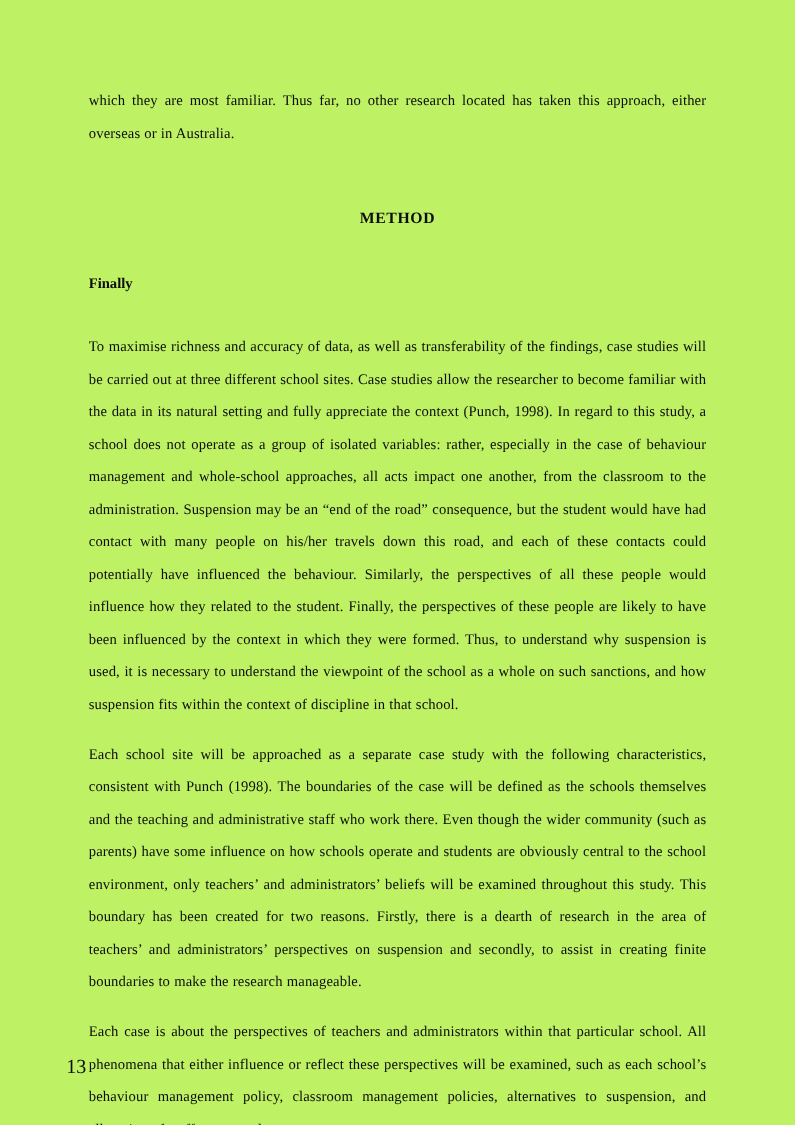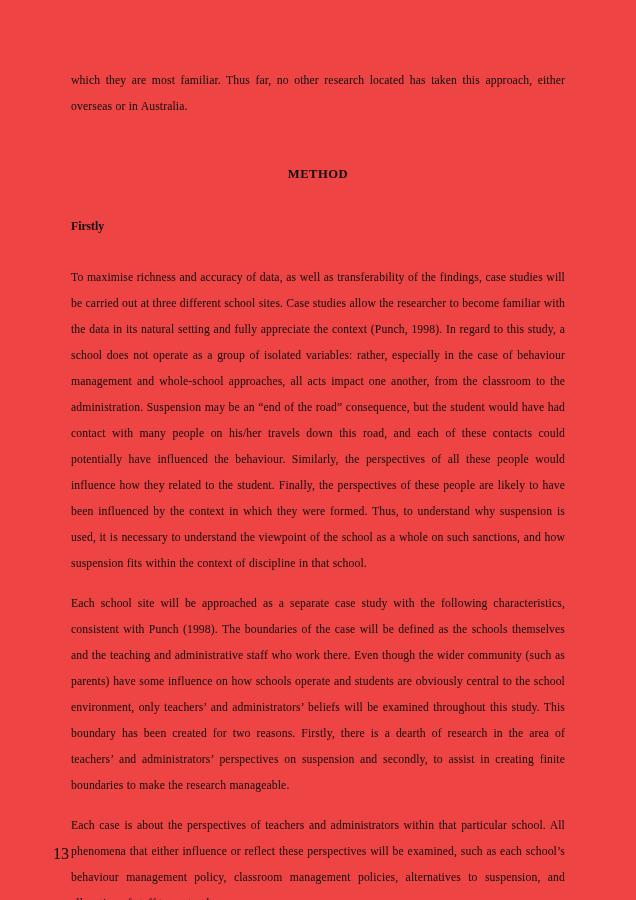--- a/index.html
+++ b/index.html
@@ -8,21 +8,21 @@
     background: #ffffff;
   }
   body {
     font-family: "Liberation Serif", "DejaVu Serif", serif;
     color: #0d0d0d;
   }
   #page {
     position: relative;
     width: 636px;
     height: 900px;
-    background: #ef4444;
+    background: #bef264;
     overflow: hidden;
     box-sizing: border-box;
   }
   #text-column {
     position: absolute;
     left: 71px;
     top: 68px;
     width: 494px;
   }
   p.body-par {
@@ -76,21 +76,21 @@
   <div id="text-column">
 
     <p class="body-par">which they are most familiar. Thus far, no other research located has taken this approach, either overseas or in Australia.</p>
 
     <div class="spacer-sm"></div>
 
     <h1 class="section-heading">METHOD</h1>
 
     <div class="spacer-sm"></div>
 
-    <h2 class="sub-heading">Firstly</h2>
+    <h2 class="sub-heading">Finally</h2>
 
     <div class="spacer-lg"></div>
 
     <p class="body-par">To maximise richness and accuracy of data, as well as transferability of the findings, case studies will be carried out at three different school sites. Case studies allow the researcher to become familiar with the data in its natural setting and fully appreciate the context (Punch, 1998). In regard to this study, a school does not operate as a group of isolated variables: rather, especially in the case of behaviour management and whole-school approaches, all acts impact one another, from the classroom to the administration. Suspension may be an “end of the road” consequence, but the student would have had contact with many people on his/her travels down this road, and each of these contacts could potentially have influenced the behaviour. Similarly, the perspectives of all these people would influence how they related to the student. Finally, the perspectives of these people are likely to have been influenced by the context in which they were formed. Thus, to understand why suspension is used, it is necessary to understand the viewpoint of the school as a whole on such sanctions, and how suspension fits within the context of discipline in that school.</p>
 
     <p class="body-par">Each school site will be approached as a separate case study with the following characteristics, consistent with Punch (1998). The boundaries of the case will be defined as the schools themselves and the teaching and administrative staff who work there. Even though the wider community (such as parents) have some influence on how schools operate and students are obviously central to the school environment, only teachers’ and administrators’ beliefs will be examined throughout this study. This boundary has been created for two reasons. Firstly, there is a dearth of research in the area of teachers’ and administrators’ perspectives on suspension and secondly, to assist in creating finite boundaries to make the research manageable.</p>
 
     <p class="body-par no-gap">Each case is about the perspectives of teachers and administrators within that particular school. All phenomena that either influence or reflect these perspectives will be examined, such as each school’s behaviour management policy, classroom management policies, alternatives to suspension, and allocation of staff to pastoral care.</p>
 
   </div>

